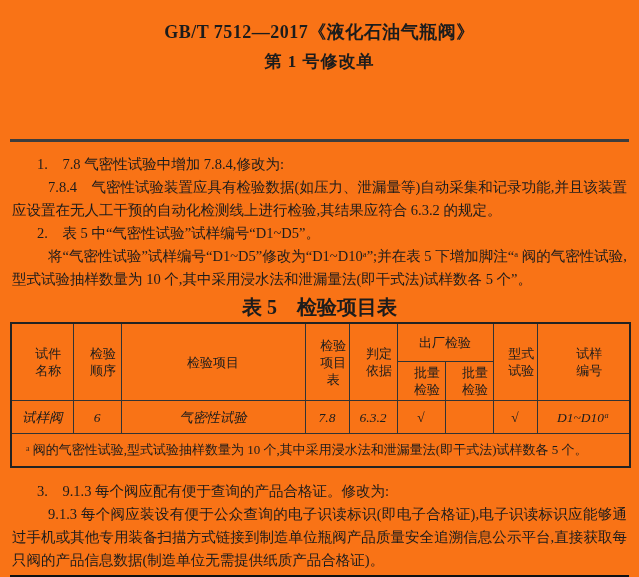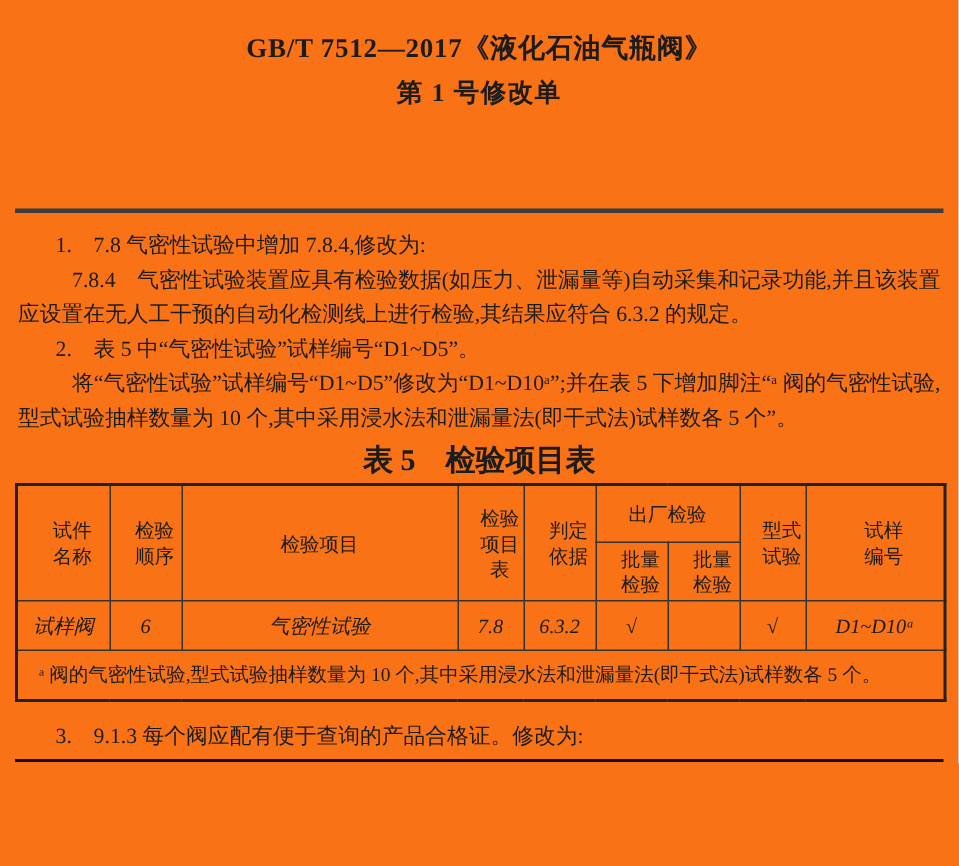--- a/index.html
+++ b/index.html
@@ -117,17 +117,18 @@
         <td>D1~D10ᵃ</td>
       </tr>
       <tr>
         <td class="footnote" colspan="9">ᵃ 阀的气密性试验,型式试验抽样数量为 10 个,其中采用浸水法和泄漏量法(即干式法)试样数各 5 个。</td>
       </tr>
     </tbody>
   </table>
 
   <div class="content">
     <p class="li sec3">3.　9.1.3 每个阀应配有便于查询的产品合格证。修改为:</p>
+    <p class="para">9.1.3 每个阀应装设有便于公众查询的电子识读标识(即电子合格证),电子识读标识应能够通过手机或其他专用装备扫描方式链接到制造单位瓶阀产品质量安全追溯信息公示平台,直接获取每只阀的产品信息数据(制造单位无需提供纸质产品合格证)。</p>
   </div>
 
   <div class="rule-bottom"></div>
 
 </div>
 
 </body></html>

